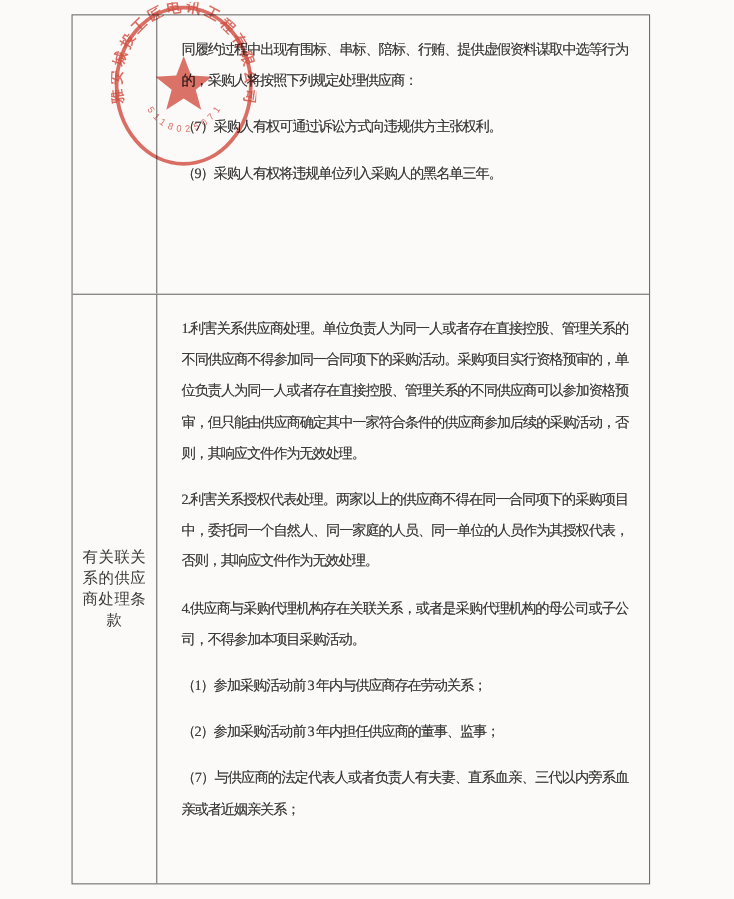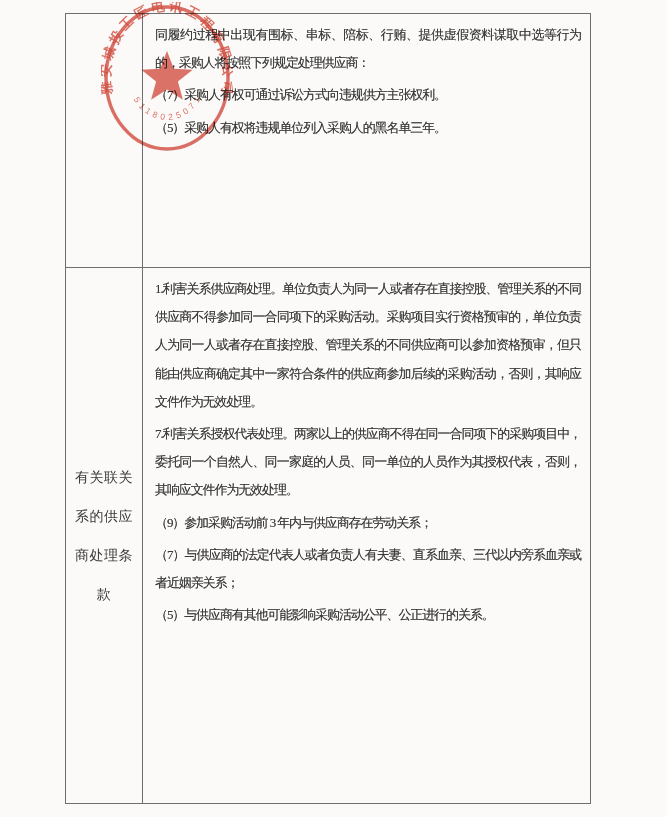--- a/index.html
+++ b/index.html
@@ -13,61 +13,62 @@
     position:absolute;left:65px;top:13px;width:526px;height:791px;
     border:1px solid #6e6e6e;box-sizing:border-box;
     color:#3a3a3a;
   }
   .t-row{display:flex;box-sizing:border-box;overflow:hidden;}
   .t-row.r1{height:254px;border-bottom:1px solid #6e6e6e;}
   .t-row.r2{height:535px;}
   .cell-label{
     width:77px;flex:0 0 77px;border-right:1px solid #6e6e6e;box-sizing:border-box;
     display:flex;align-items:center;justify-content:center;text-align:center;
-    font-size:14px;line-height:39px;letter-spacing:.5px;
+    font-size:14px;line-height:19px;letter-spacing:.5px;
     padding:0 3px;
   }
   .cell-content{
     flex:1;box-sizing:border-box;overflow:hidden;
     padding:3px 5px 0 8px;
   }
   .cell-content p{
-    margin:4px;font-size:13px;line-height:28.2px;letter-spacing:-1.1px;
+    margin:14px;font-size:13px;line-height:28.2px;letter-spacing:-1.1px;
     text-align:justify;word-break:break-all;
     color:#3a3a3a;text-shadow:0 0 .6px rgba(70,70,70,.65);
   }
   .seal{
     position:absolute;left:101px;top:2px;width:132px;height:152px;
     mix-blend-mode:multiply;opacity:.88;pointer-events:none;
   }
 </style>
 </head>
 <body>
 
 <div class="paper"></div>
 
 <div class="doc-table">
 
   <div class="t-row r1">
     <div class="cell-label"></div>
     <div class="cell-content">
       <p>同履约过程中出现有围标、串标、陪标、行贿、提供虚假资料谋取中选等行为的，采购人将按照下列规定处理供应商：</p>
       <p>（7）采购人有权可通过诉讼方式向违规供方主张权利。</p>
-      <p>（5）采购人有权将违规单位列入采购人的黑名单三年。</p>
+      <p>（9）采购人有权将违规单位列入采购人的黑名单三年。</p>
     </div>
   </div>
 
   <div class="t-row r2">
     <div class="cell-label">有关联关系的供应商处理条款</div>
     <div class="cell-content">
       <p>1.利害关系供应商处理。单位负责人为同一人或者存在直接控股、管理关系的不同供应商不得参加同一合同项下的采购活动。采购项目实行资格预审的，单位负责人为同一人或者存在直接控股、管理关系的不同供应商可以参加资格预审，但只能由供应商确定其中一家符合条件的供应商参加后续的采购活动，否则，其响应文件作为无效处理。</p>
-      <p>7.利害关系授权代表处理。两家以上的供应商不得在同一合同项下的采购项目中，委托同一个自然人、同一家庭的人员、同一单位的人员作为其授权代表，否则，其响应文件作为无效处理。</p>
-      <p>（9）参加采购活动前 3 年内与供应商存在劳动关系；</p>
+      <p>2.利害关系授权代表处理。两家以上的供应商不得在同一合同项下的采购项目中，委托同一个自然人、同一家庭的人员、同一单位的人员作为其授权代表，否则，其响应文件作为无效处理。</p>
+      <p>4.供应商与采购代理机构存在关联关系，或者是采购代理机构的母公司或子公司，不得参加本项目采购活动。</p>
+      <p>（1）参加采购活动前 3 年内与供应商存在劳动关系；</p>
+      <p>（2）参加采购活动前 3 年内担任供应商的董事、监事；</p>
       <p>（7）与供应商的法定代表人或者负责人有夫妻、直系血亲、三代以内旁系血亲或者近姻亲关系；</p>
-      <p>（5）与供应商有其他可能影响采购活动公平、公正进行的关系。</p>
     </div>
   </div>
 
 </div>
 
 <svg class="seal" viewBox="-66 -76 132 152" xmlns="http://www.w3.org/2000/svg">
   <defs>
     <filter id="soft" x="-20%" y="-20%" width="140%" height="140%">
       <feGaussianBlur stdDeviation="0.45"></feGaussianBlur>
     </filter>

